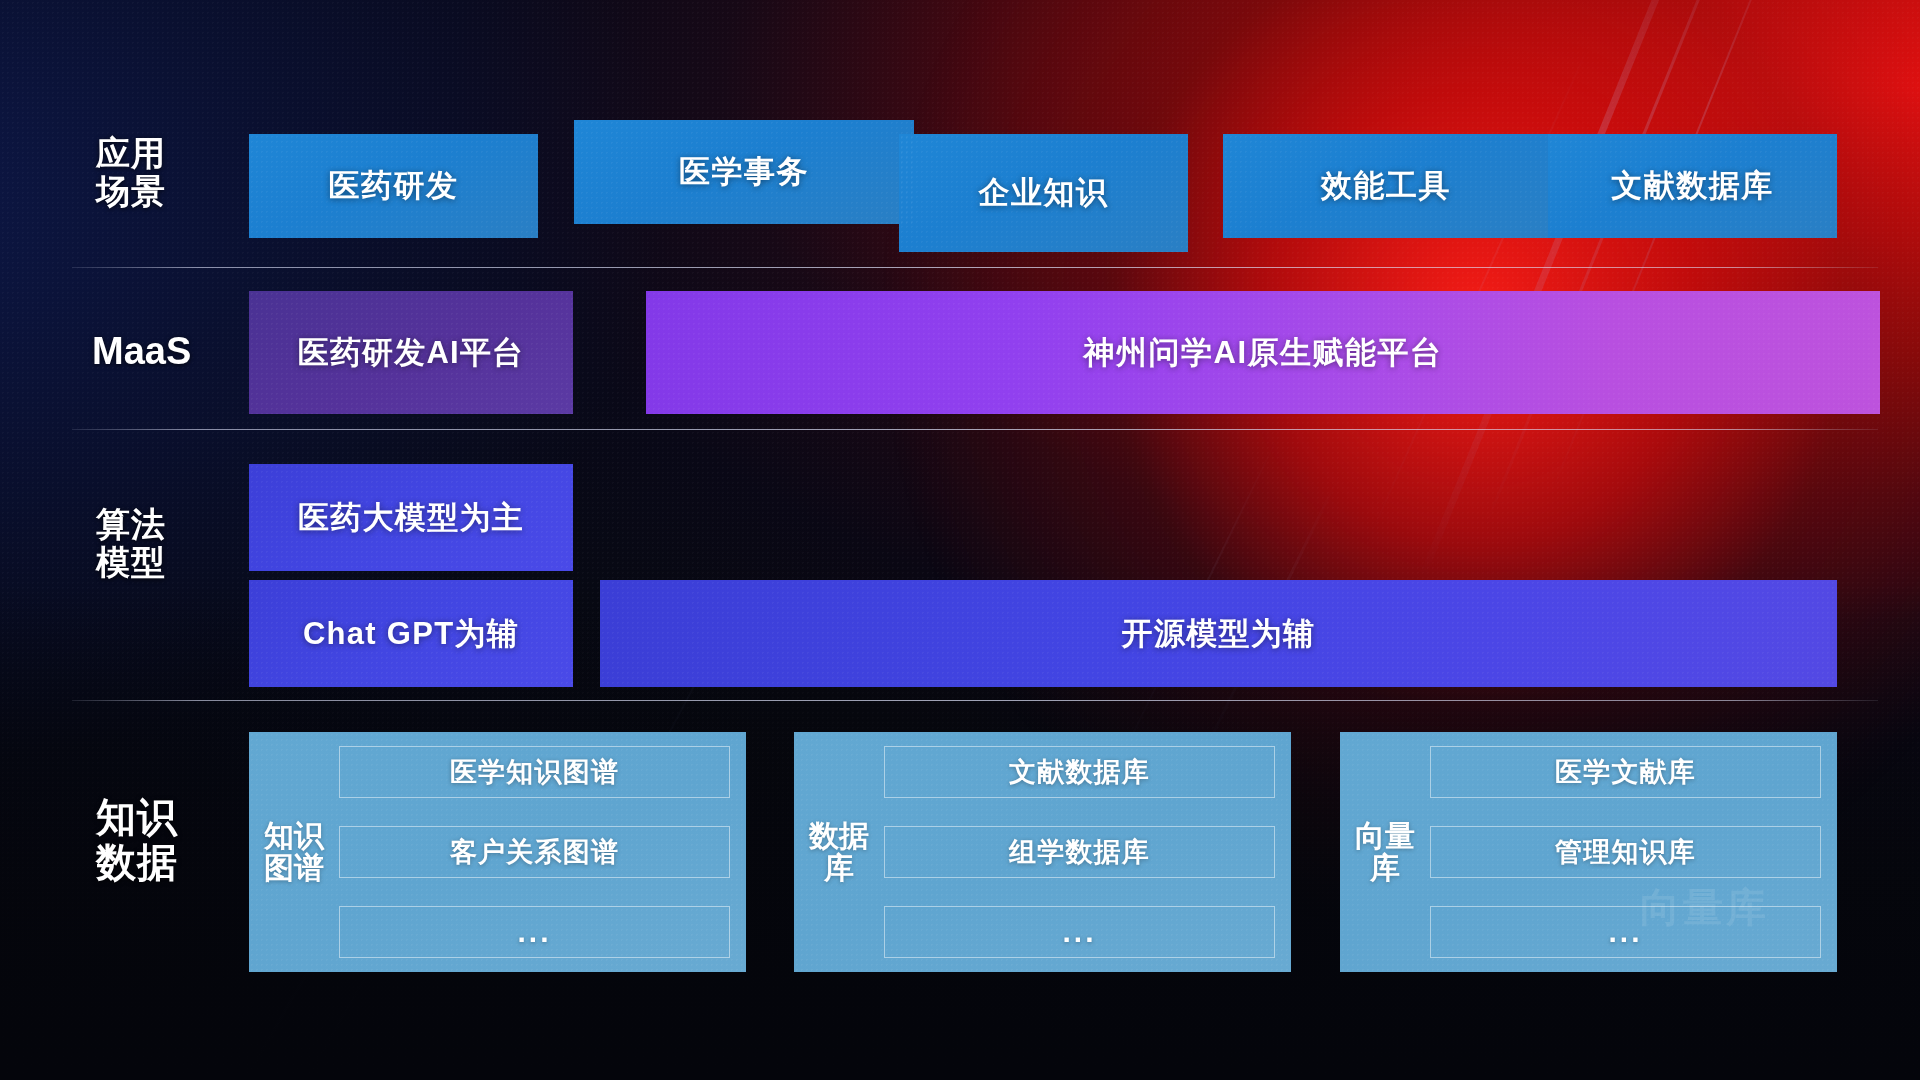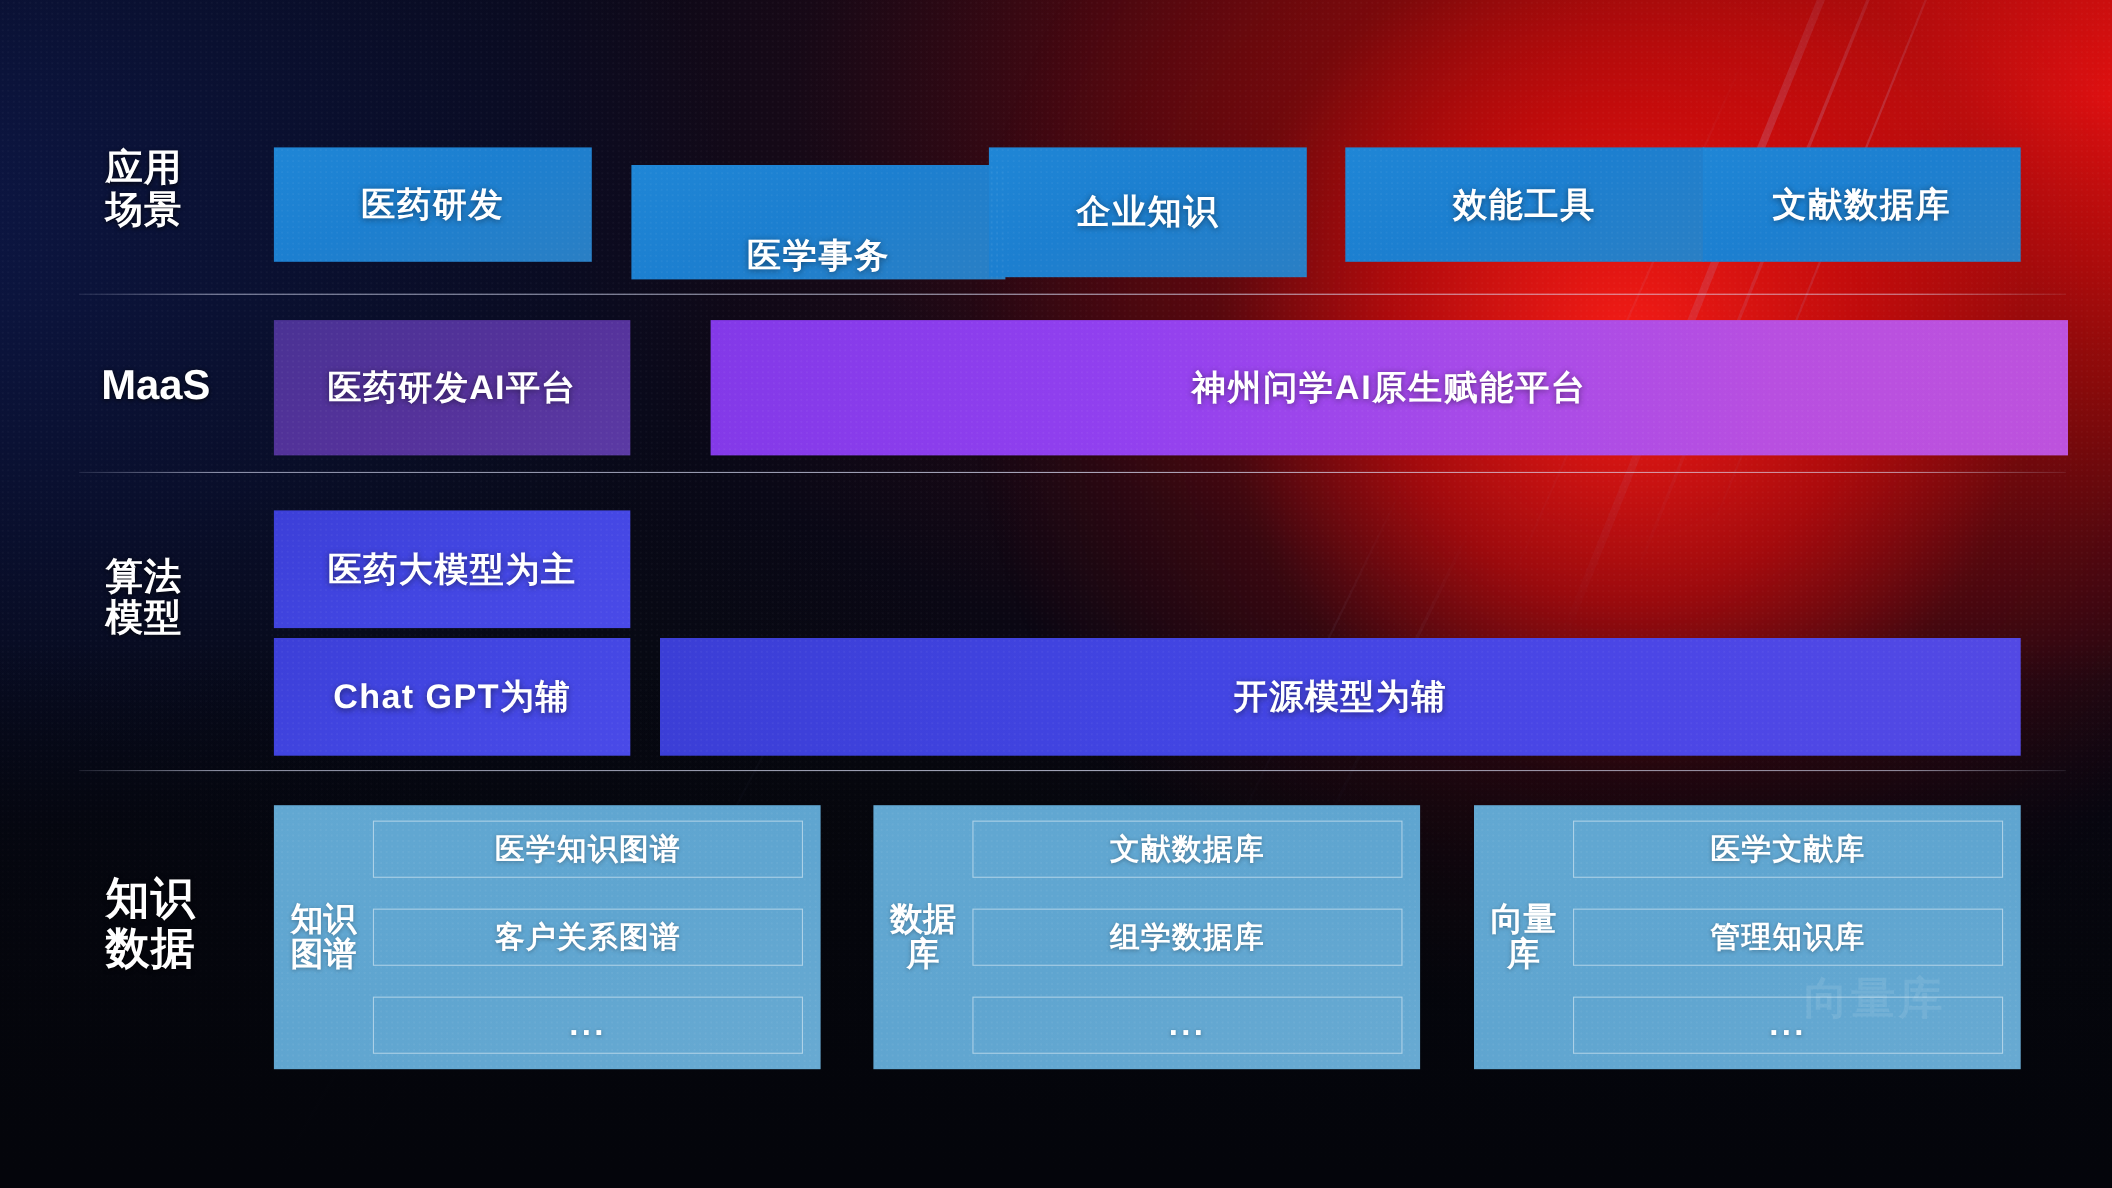--- a/index.html
+++ b/index.html
@@ -246,21 +246,21 @@
     <div class="divider" style="top:267px;"></div>
     <div class="divider" style="top:429px;"></div>
     <div class="divider" style="top:700px;"></div>
 
     <div class="rowlabel" style="left:96px; top:134px; width:130px; font-size:34px;">应用
 场景</div>
 
     <div class="box box-app" style="left:249px; top:134px; width:289px; height:104px;">
       <span class="txt">医药研发</span>
     </div>
-    <div class="box box-app" style="left:574px; top:150px; width:340px; height:104px;align-items:flex-end;">
+    <div class="box box-app" style="left:574px; top:120px; width:340px; height:104px;">
       <span class="txt">医学事务</span>
     </div>
     <div class="box box-app" style="left:899px; top:134px; width:289px; height:118px;">
       <span class="txt">企业知识</span>
     </div>
     <div class="box box-app" style="left:1223px; top:134px; width:326px; height:104px;">
       <span class="txt">效能工具</span>
     </div>
     <div class="box box-app" style="left:1548px; top:134px; width:289px; height:104px;">
       <span class="txt">文献数据库</span>

